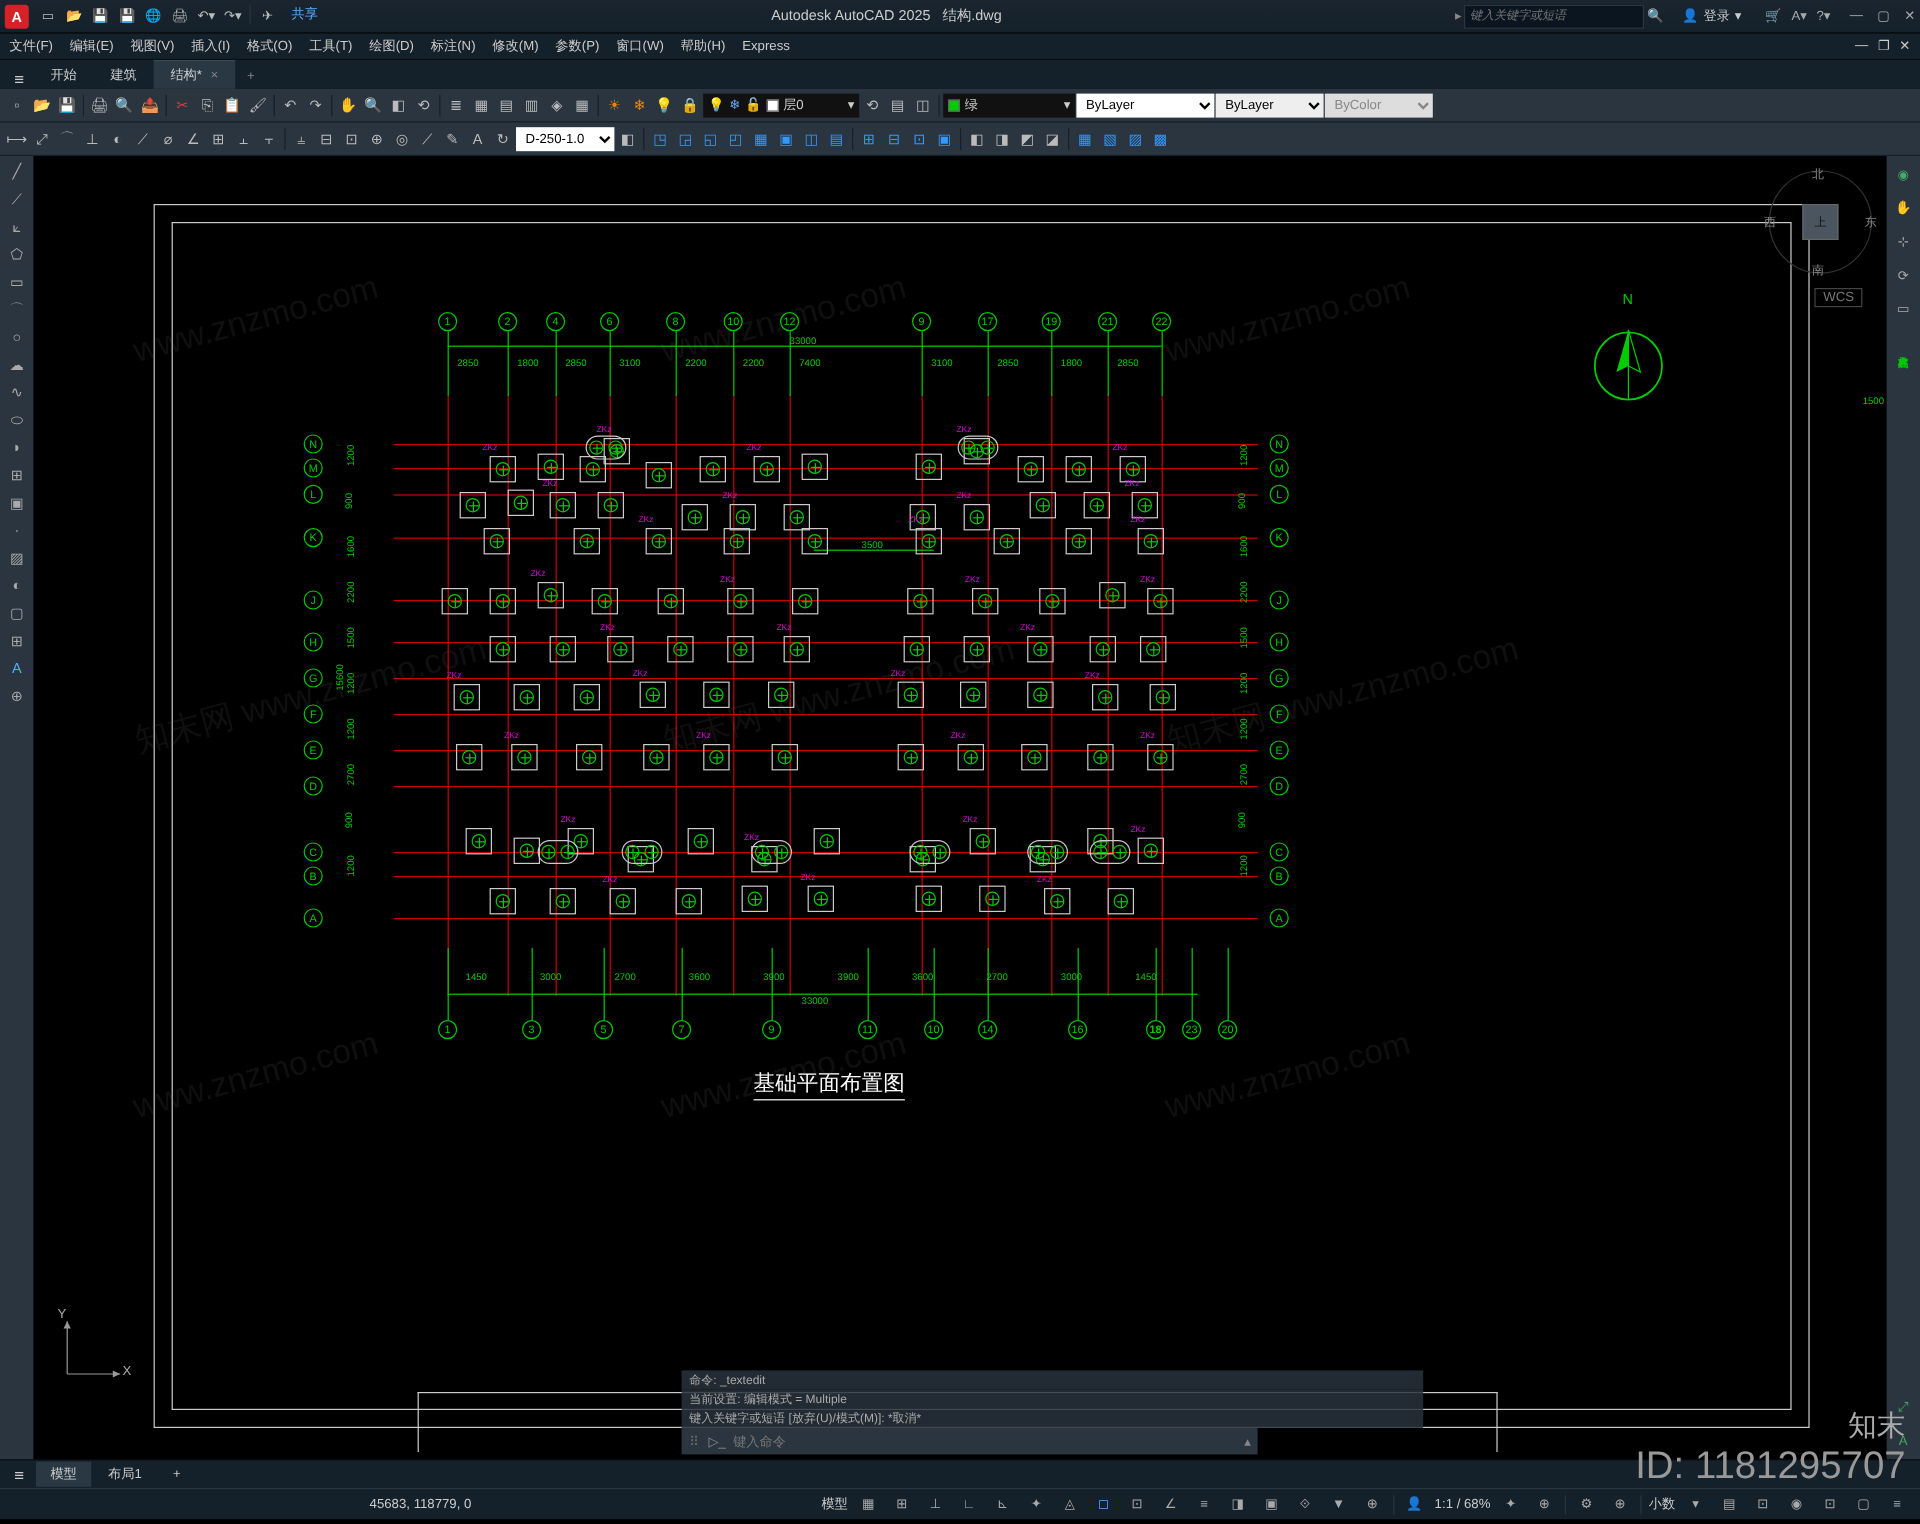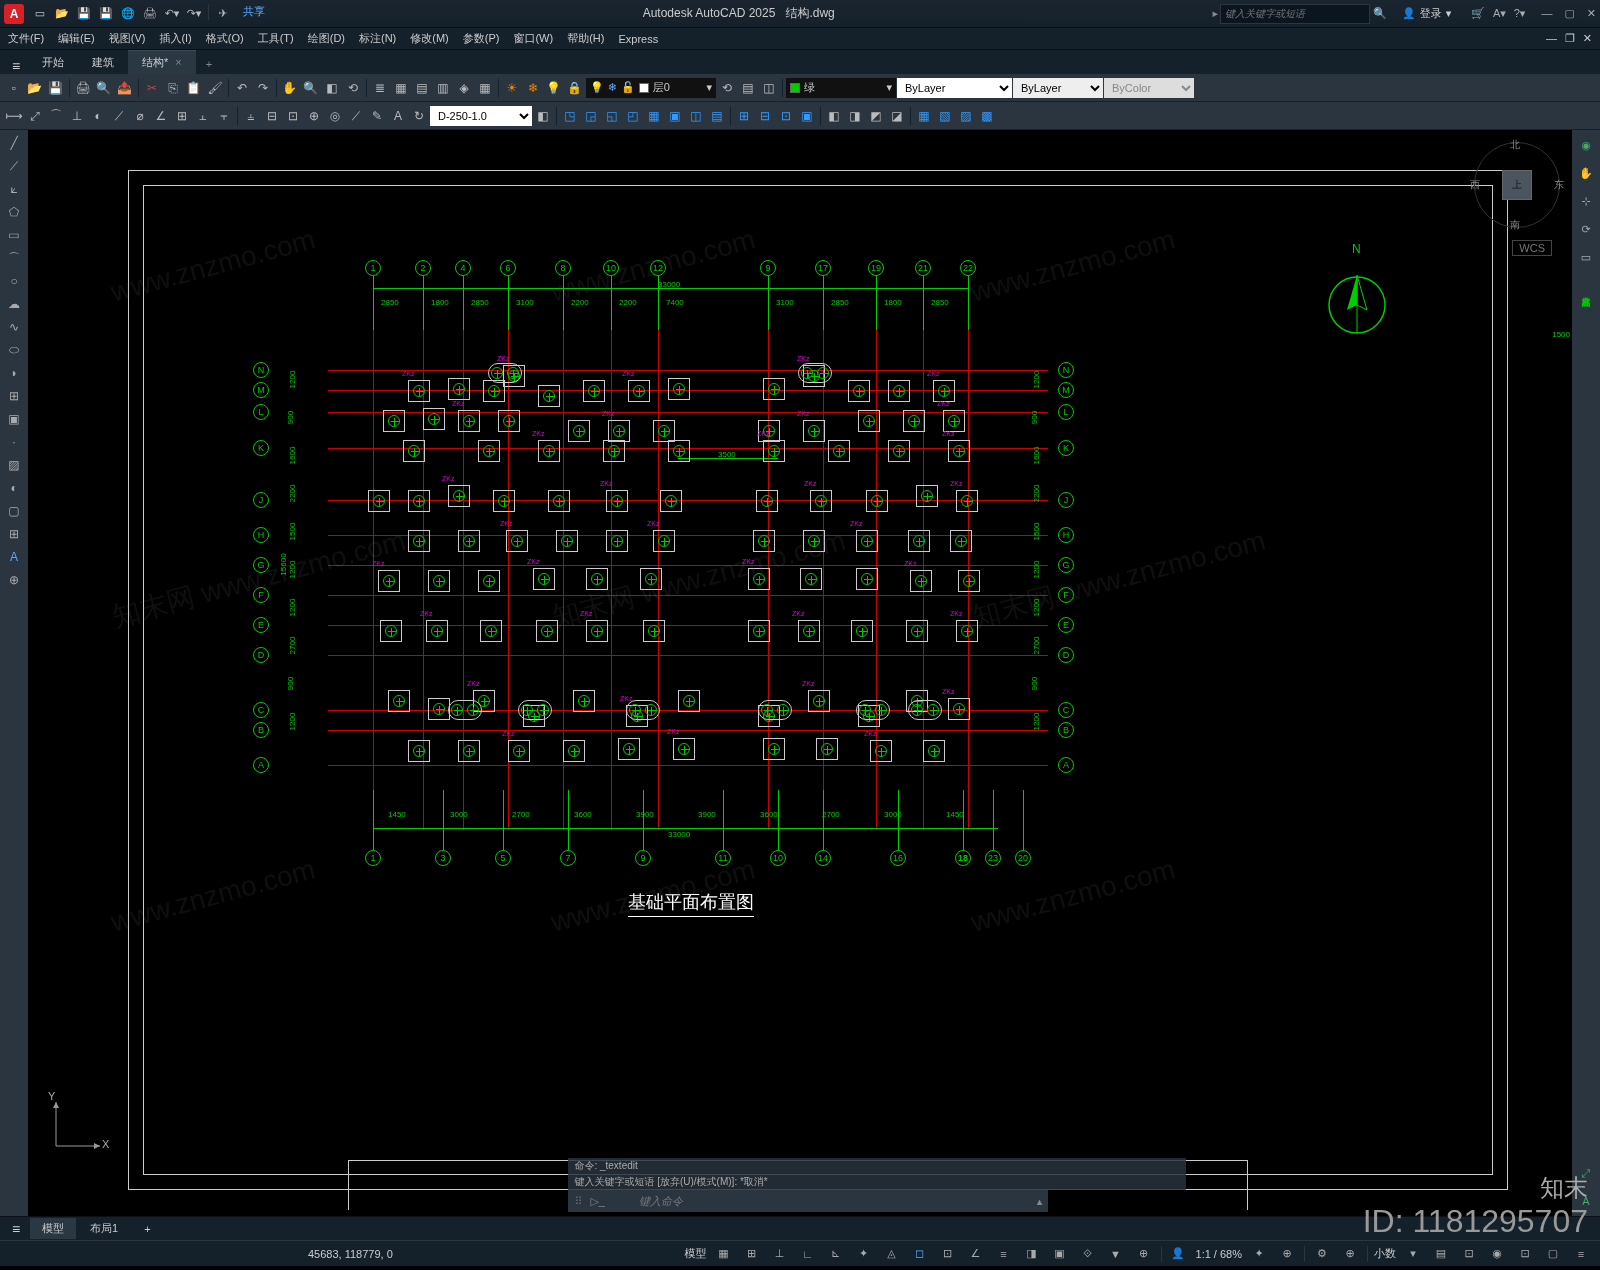--- a/index.html
+++ b/index.html
@@ -70,21 +70,21 @@
 .footing-cir::after { width: 1px; height: 8px; top: 2px; left: 5px; }
 .footing-pill { position: absolute; width: 34px; height: 20px; border: 1px solid #ccc; border-radius: 10px; display: flex; align-items: center; justify-content: space-around; }
 .tag { position: absolute; color: #d0d; font-size: 7px; }
 .title-text { position: absolute; color: #fff; font-size: 18px; border-bottom: 1px solid #fff; padding-bottom: 2px; }
 
 
 .cmdarea { position: absolute; bottom: 0; left: 35%; right: 25%; }
 .cmd-hist { background: rgba(40,50,60,.85); color: #aaa; font-size: 10px; padding: 1px 6px; }
 .cmd-input { background: #2a3540; height: 22px; display: flex; align-items: center; padding: 0 6px; gap: 6px; width: 480px; }
 .cmd-icon { color: #888; }
-.cmd-text { color: #777; font-style: italic; font-size: 11px; margin-left: 28px; }
+.cmd-text { color: #777; font-size: 11px; }
 .cmd-handle { width: 10px; color: #666; }
 
 
 .ucs { position: absolute; left: 20px; bottom: 60px; }
 
 
 .bottom-tabs { height: 24px; background: #14202a; display: flex; align-items: center; padding: 0 4px; gap: 2px; border-top: 1px solid #0a1015; }
 .btab { padding: 3px 12px; color: #ccc; font-size: 11px; cursor: pointer; }
 .btab.active { background: #2a3844; }
 
@@ -240,21 +240,21 @@
   <div class="tsep"></div>
   <div class="tbtn">⫨</div>
   <div class="tbtn">⊟</div>
   <div class="tbtn">⊡</div>
   <div class="tbtn">⊕</div>
   <div class="tbtn">◎</div>
   <div class="tbtn">⟋</div>
   <div class="tbtn">✎</div>
   <div class="tbtn">A</div>
   <div class="tbtn">↻</div>
-  <select class="dropdown" style="width:102px;"><option>D-250-1.0</option></select>
+  <select class="dropdown" style="width:82px;"><option>D-250-1.0</option></select>
   <div class="tbtn">◧</div>
   <div class="tsep"></div>
   <div class="tbtn" style="color:#39f;">◳</div>
   <div class="tbtn" style="color:#39f;">◲</div>
   <div class="tbtn" style="color:#39f;">◱</div>
   <div class="tbtn" style="color:#39f;">◰</div>
   <div class="tbtn" style="color:#39f;">▦</div>
   <div class="tbtn" style="color:#39f;">▣</div>
   <div class="tbtn" style="color:#39f;">◫</div>
   <div class="tbtn" style="color:#39f;">▤</div>
@@ -856,20 +856,21 @@
         <path d="M8,8 L5,14 L11,14 Z" fill="#999"></path>
       </svg>
       <div style="position:absolute;left:54px;top:44px;color:#aaa;">X</div>
       <div style="position:absolute;left:0px;top:-4px;color:#aaa;">Y</div>
     </div>
 
     <div class="frame-outer" style="left:320px;top:1030px;width:900px;height:50px;border-bottom:none;"></div>
 
     <div class="cmdarea" style="bottom:4px;">
       <div class="cmd-hist">命令: _textedit</div>
+      <div class="cmd-hist">当前设置: 编辑模式 = Multiple</div>
       <div class="cmd-hist">键入关键字或短语 [放弃(U)/模式(M)]: *取消*</div>
       <div class="cmd-input">
         <span class="cmd-handle">⠿</span>
         <span class="cmd-icon">▷_</span>
         <span class="cmd-text">键入命令</span>
         <span style="margin-left:auto;color:#888;">▴</span>
       </div>
     </div>
 
     <div class="watermark" style="left:80px;top:120px;">www.znzmo.com</div>

